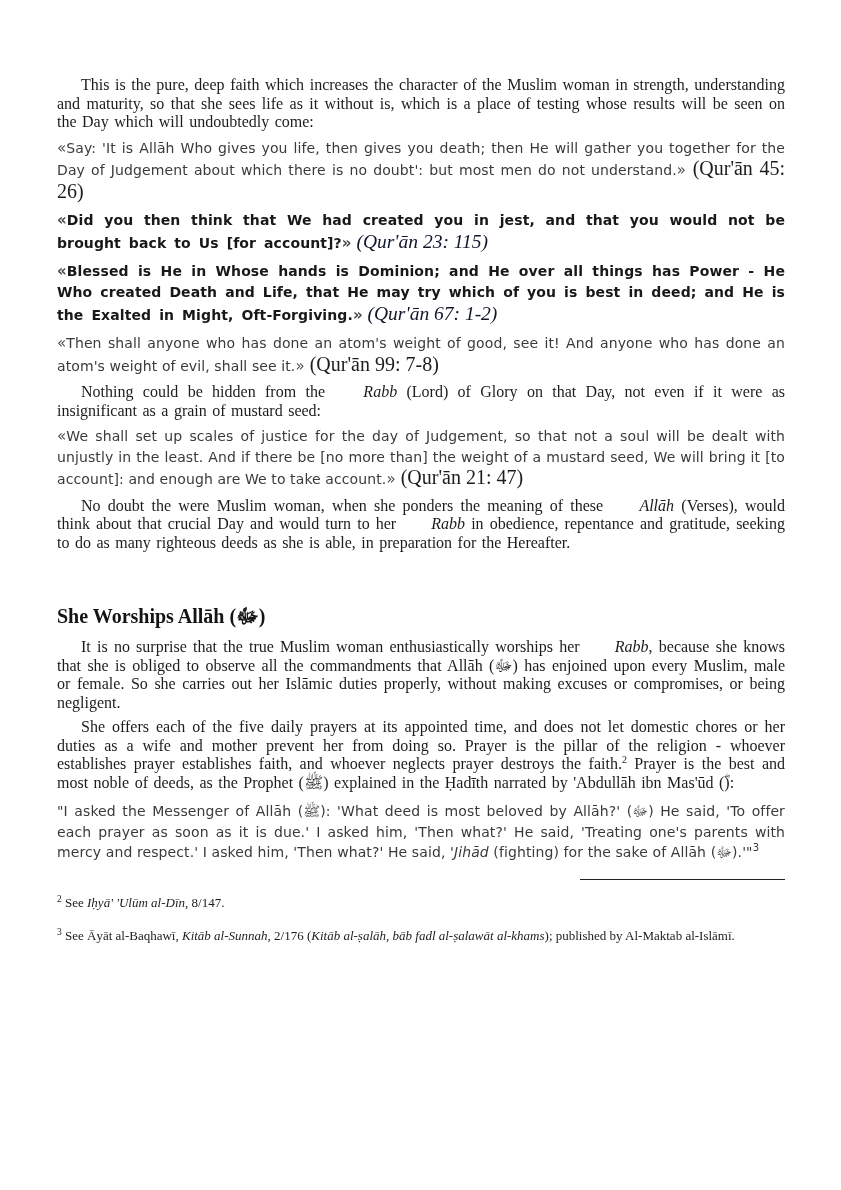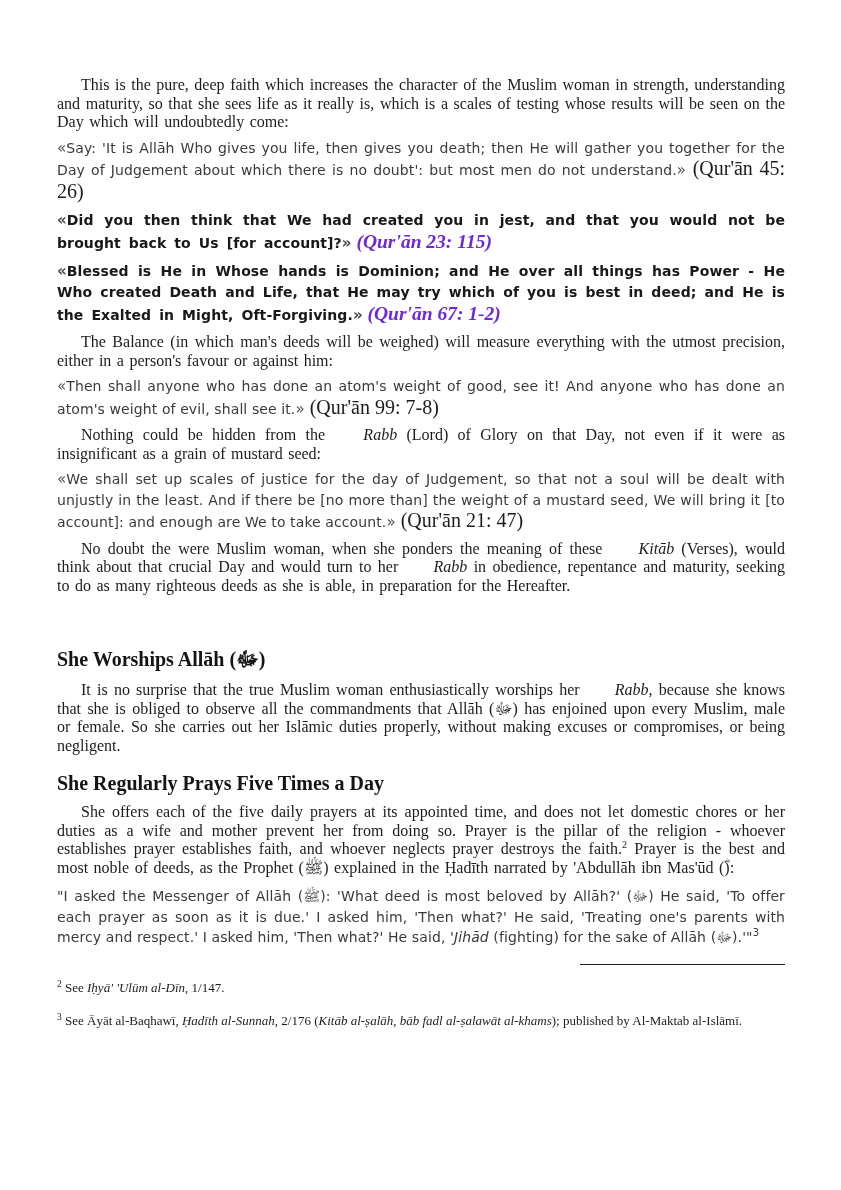--- a/index.html
+++ b/index.html
@@ -38,22 +38,22 @@
     font-size: 20px; color: #1c1c1c;
     letter-spacing: 0; word-spacing: normal; font-weight: normal;
   }
   .quote.bold {
     font-weight: 700; color: #181818;
     word-spacing: 3px;
     line-height: 21px;
   }
   .quote.bold .ref-italic {
     font-family: "Liberation Serif", "DejaVu Serif", serif;
-    font-style: italic; font-weight: 700;
-    font-size: 19.5px; color: #6d28d9;
+    font-style: italic; font-weight: 400;
+    font-size: 19.5px; color: #0f172a;
     word-spacing: normal; letter-spacing: 0;
   }
   
   .heading {
     font-family: "Liberation Serif", "DejaVu Serif", serif;
     font-weight: 700; font-size: 20px; line-height: 24px;
     color: #141414;
     margin: 0 0 10px 0;
   }
   .heading.first { margin-top: 52px; }
@@ -79,49 +79,47 @@
     color: #1c1c1c; text-align: left;
   }
   .footnote i { font-style: italic; text-align: right; }
   .footnote sup.fnref { font-size: 9.5px; }
 </style>
 </head>
 <body>
 
 <div class="page">
 
-  <p class="p">This is the pure, deep faith which increases the character of the Muslim woman in strength, understanding and maturity, so that she sees life as it really is, which is a scales of testing whose results will be seen on the Day which will undoubtedly come:</p>
+  <p class="p">This is the pure, deep faith which increases the character of the Muslim woman in strength, understanding and maturity, so that she sees life as it without is, which is a place of testing whose results will be seen on the Day which will undoubtedly come:</p>
 
   <p class="quote"><span class="bracket">«</span><span>Say: 'It is Allāh Who gives you life, then gives you death; then He will gather you together for the Day of Judgement about which there is no doubt': but most men do not understand.</span><span class="bracket">»</span><span class="ref"> (Qur'ān 45: 26)</span></p>
 
   <p class="quote bold"><span class="bracket">«</span><span>Did you then think that We had created you in jest, and that you would not be brought back to Us [for account]?</span><span class="bracket">»</span><span class="ref-italic"> (Qur'ān 23: 115)</span></p>
 
   <p class="quote bold"><span class="bracket">«</span><span>Blessed is He in Whose hands is Dominion; and He over all things has Power - He Who created Death and Life, that He may try which of you is best in deed; and He is the Exalted in Might, Oft-Forgiving.</span><span class="bracket">»</span><span class="ref-italic"> (Qur'ān 67: 1-2)</span></p>
 
 
 
-  <p class="p">The Balance (in which man's deeds will be weighed) will measure everything with the utmost precision, either in a person's favour or against him:</p>
 
   <p class="quote"><span class="bracket">«</span><span>Then shall anyone who has done an atom's weight of good, see it! And anyone who has done an atom's weight of evil, shall see it.</span><span class="bracket">»</span><span class="ref"> (Qur'ān 99: 7-8)</span></p>
 
   <p class="p"><span>Nothing could be hidden from the </span><i>Rabb</i><span> (Lord) of Glory on that Day, not even if it were as insignificant as a grain of mustard seed:</span></p>
 
   <p class="quote"><span class="bracket">«</span><span>We shall set up scales of justice for the day of Judgement, so that not a soul will be dealt with unjustly in the least. And if there be [no more than] the weight of a mustard seed, We will bring it [to account]: and enough are We to take account.</span><span class="bracket">»</span><span class="ref"> (Qur'ān 21: 47)</span></p>
 
-  <p class="p"><span>No doubt the were Muslim woman, when she ponders the meaning of these </span><i>Kitāb</i><span> (Verses), would think about that crucial Day and would turn to her </span><i>Rabb</i><span> in obedience, repentance and maturity, seeking to do as many righteous deeds as she is able, in preparation for the Hereafter.</span></p>
+  <p class="p"><span>No doubt the were Muslim woman, when she ponders the meaning of these </span><i>Allāh</i><span> (Verses), would think about that crucial Day and would turn to her </span><i>Rabb</i><span> in obedience, repentance and gratitude, seeking to do as many righteous deeds as she is able, in preparation for the Hereafter.</span></p>
 
   <h2 class="heading first">She Worships Allāh (ﷻ)</h2>
 
   <p class="p"><span>It is no surprise that the true Muslim woman enthusiastically worships her </span><i>Rabb</i><span>, because she knows that she is obliged to observe all the commandments that Allāh (ﷻ) has enjoined upon every Muslim, male or female. So she carries out her Islāmic duties properly, without making excuses or compromises, or being negligent.</span></p>
 
-  <h2 class="heading second">She Regularly Prays Five Times a Day</h2>
 
   <p class="p"><span>She offers each of the five daily prayers at its appointed time, and does not let domestic chores or her duties as a wife and mother prevent her from doing so. Prayer is the pillar of the religion - whoever establishes prayer establishes faith, and whoever neglects prayer destroys the faith.</span><sup class="fnref">2</sup><span> Prayer is the best and most noble of deeds, as the Prophet (ﷺ) explained in the Ḥadīth narrated by 'Abdullāh ibn Mas'ūd (ؓ):</span></p>
 
   <p class="hadith"><span>"I asked the Messenger of Allāh (ﷺ): 'What deed is most beloved by Allāh?' (ﷻ) He said, 'To offer each prayer as soon as it is due.' I asked him, 'Then what?' He said, 'Treating one's parents with mercy and respect.' I asked him, 'Then what?' He said, '</span><i>Jihād</i><span> (fighting) for the sake of Allāh (ﷻ).'"</span><sup class="fnref">3</sup></p>
 
   <div class="fnsep"></div>
 
-  <p class="footnote"><sup class="fnref">2</sup><span> See </span><i>Iḥyā' 'Ulūm al-Dīn</i><span>, 1/147.</span></p>
+  <p class="footnote"><sup class="fnref">2</sup><span> See </span><i>Iḥyā' 'Ulūm al-Dīn</i><span>, 8/147.</span></p>
 
-  <p class="footnote"><sup class="fnref">3</sup><span> See Āyāt al-Baqhawī, </span><i>Ḥadīth al-Sunnah</i><span>, 2/176 (</span><i>Kitāb al-ṣalāh, bāb fadl al-ṣalawāt al-khams</i><span>); published by Al-Maktab al-Islāmī.</span></p>
+  <p class="footnote"><sup class="fnref">3</sup><span> See Āyāt al-Baqhawī, </span><i>Kitāb al-Sunnah</i><span>, 2/176 (</span><i>Kitāb al-ṣalāh, bāb fadl al-ṣalawāt al-khams</i><span>); published by Al-Maktab al-Islāmī.</span></p>
 
 </div>
 
 </body></html>

